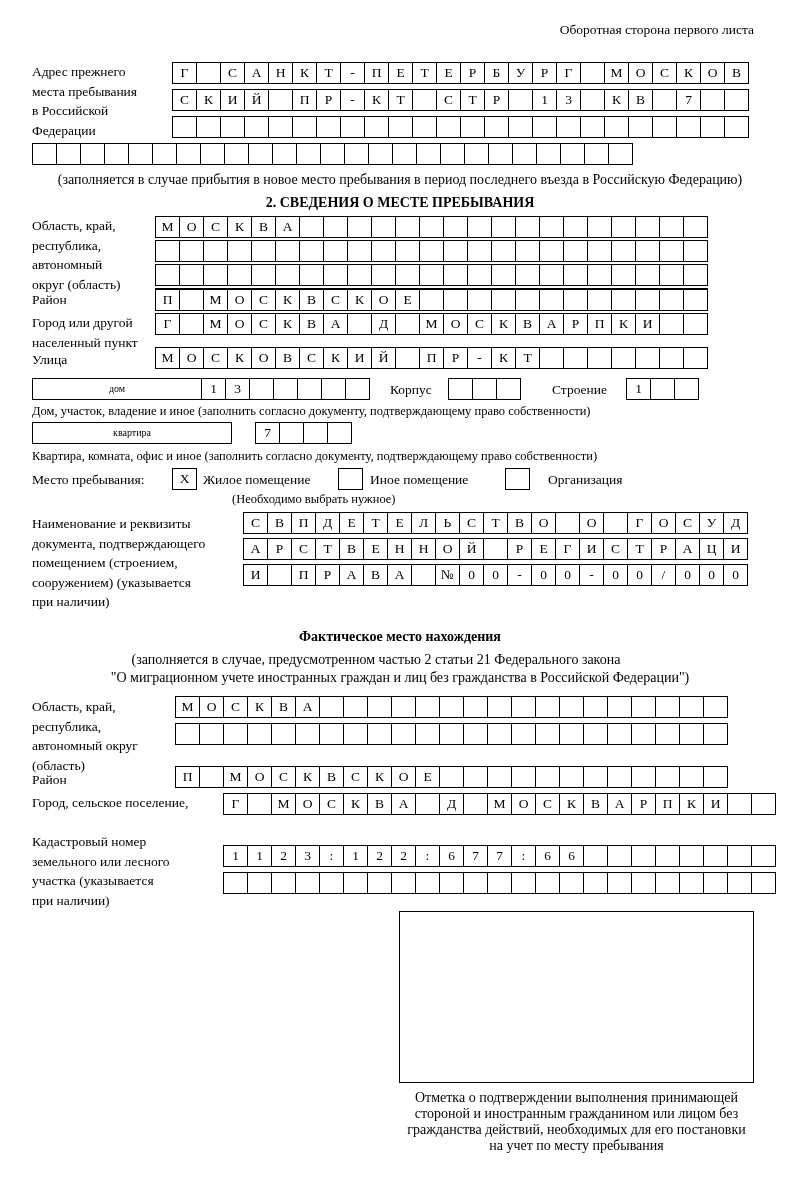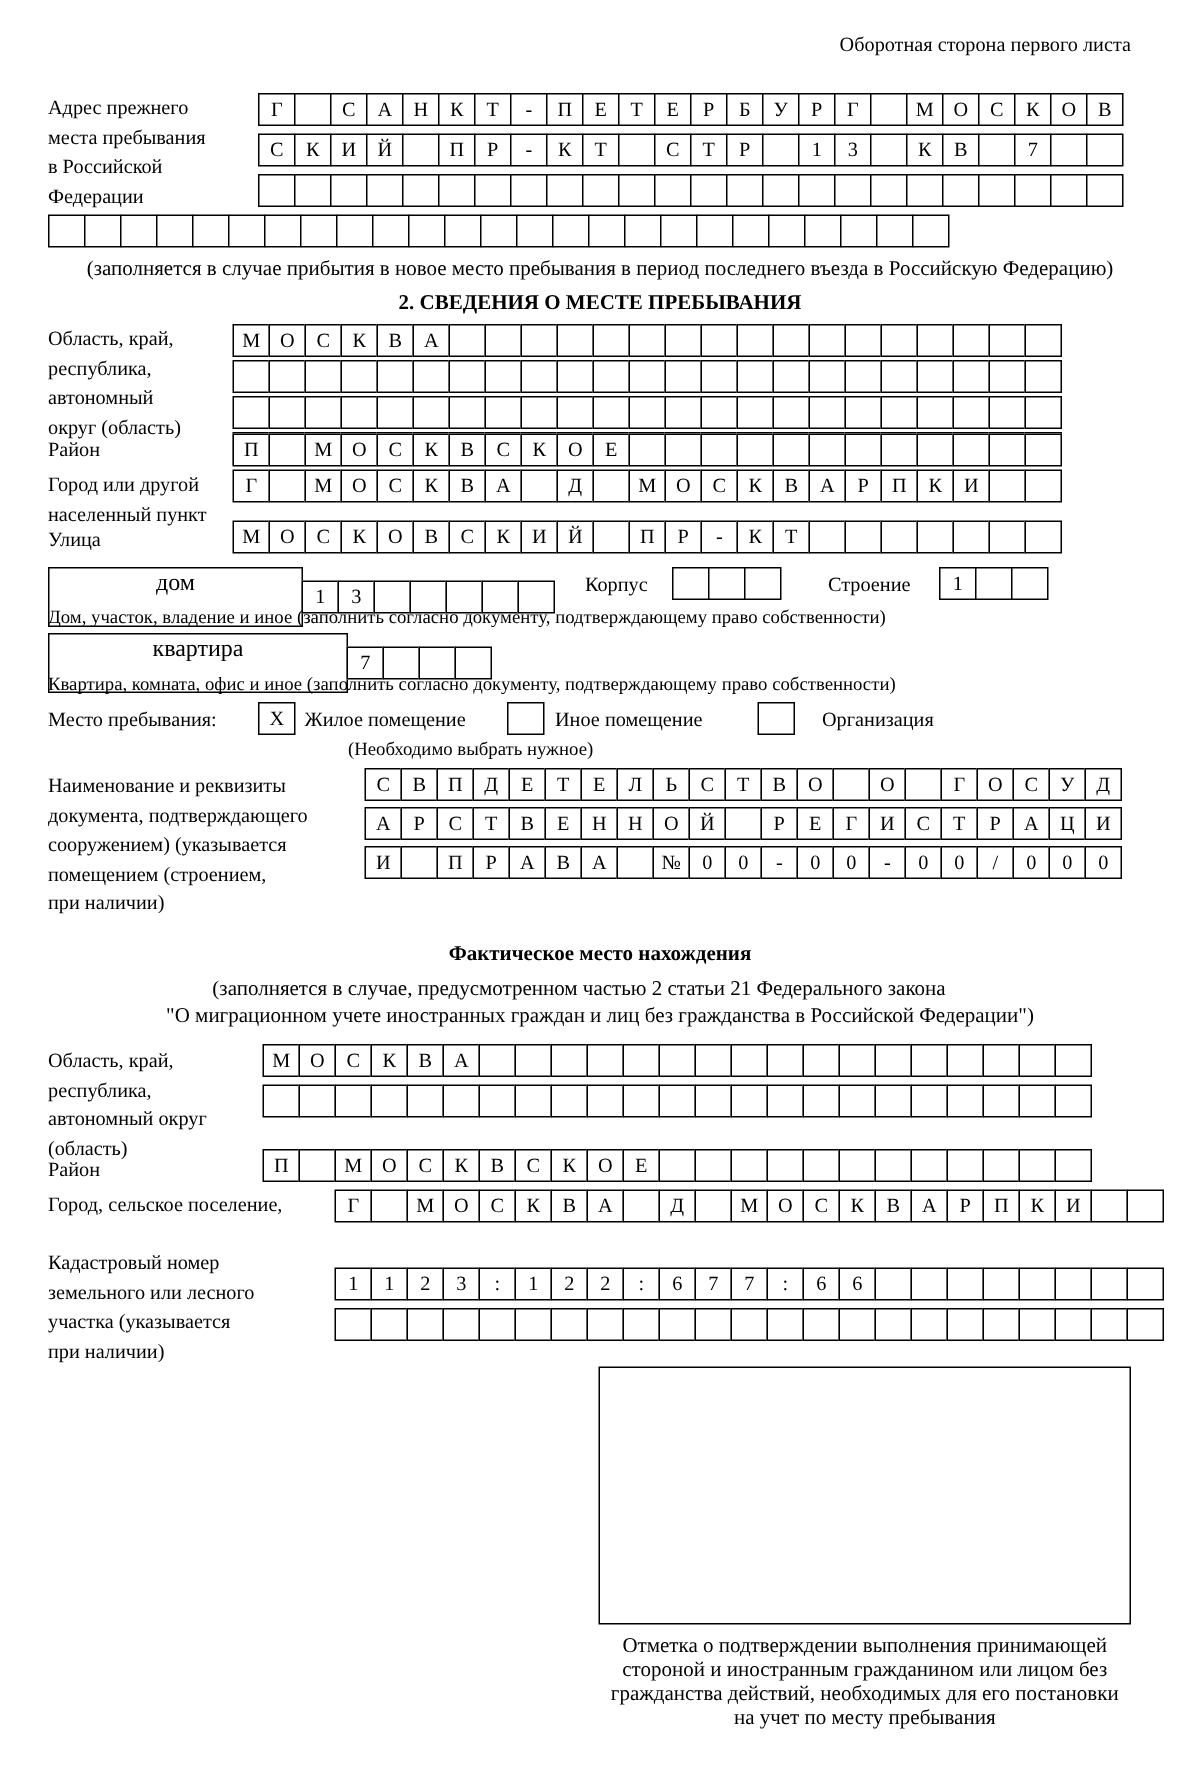--- a/index.html
+++ b/index.html
@@ -54,23 +54,23 @@
     position: absolute;
     text-align: center;
     font-size: 13.5px;
     line-height: 17px;
   }
   .bold {
     font-weight: bold;
   }
   .boxlabel {
     border: 1px solid #000;
-    height: 40px;
+    height: 22px;
     box-sizing: border-box;
-    font-size: 16px;
+    font-size: 10px;
     line-height: 20px;
     text-align: center;
     margin-right: -1px;
   }
   .bigbox {
     position: absolute;
     border: 1px solid #000;
     box-sizing: border-box;
   }
   .small {
@@ -444,21 +444,21 @@
   <div class="row" style="left:626px; top:378px;">
       <div class="cells" id="sr0">
         <div class="cell">1</div>
         <div class="cell"></div>
         <div class="cell"></div>
       </div>
     </div>
 
   <div class="lbl-block small" style="left:32px; top:402px;">Дом, участок, владение и иное (заполнить согласно документу, подтверждающему право собственности)</div>
 
-  <div class="row" style="left:32px; top:422px;">
+  <div class="row" style="left:32px; top:422px;gap:24px;">
     <div class="boxlabel" style="width:200px;">квартира</div>
     <div class="cells" id="fl0">
         <div class="cell">7</div>
         <div class="cell"></div>
         <div class="cell"></div>
         <div class="cell"></div>
       </div>
   </div>
   <div class="lbl-block small" style="left:32px; top:447px;">Квартира, комната, офис и иное (заполнить согласно документу, подтверждающему право собственности)</div>
 
@@ -467,22 +467,22 @@
   <div class="lbl-block" style="left:203px; top:470px;">Жилое помещение</div>
   <div class="cell" style="position:absolute; left:338px; top:468px;"></div>
   <div class="lbl-block" style="left:370px; top:470px;">Иное помещение</div>
   <div class="cell" style="position:absolute; left:505px; top:468px;"></div>
   <div class="lbl-block" style="left:548px; top:470px;">Организация</div>
   <div class="lbl-block small" style="left:232px; top:490px;text-align:right;">(Необходимо выбрать нужное)</div>
 
   <div class="lbl-block" style="left:32px; top:514px; width:210px;">
     <div>Наименование и реквизиты</div>
     <div>документа, подтверждающего</div>
+    <div>помещением (строением,</div>
     <div>сооружением) (указывается</div>
-    <div>помещением (строением,</div>
     <div>при наличии)</div>
   </div>
   <div class="row" style="left:243px; top:512px;">
       <div class="cells" id="dc0">
         <div class="cell">С</div>
         <div class="cell">В</div>
         <div class="cell">П</div>
         <div class="cell">Д</div>
         <div class="cell">Е</div>
         <div class="cell">Т</div>
@@ -548,21 +548,21 @@
         <div class="cell">0</div>
         <div class="cell">0</div>
         <div class="cell">/</div>
         <div class="cell">0</div>
         <div class="cell">0</div>
         <div class="cell">0</div>
       </div>
     </div>
 
   <div class="center bold" style="left:0; top:628px; width:800px; font-size:14px;">Фактическое место нахождения</div>
-  <div class="cap" style="left:0; top:652px; width:752px;padding-left:10px;">(заполняется в случае, предусмотренном частью 2 статьи 21 Федерального закона</div>
+  <div class="cap" style="left:0; top:652px; width:752px;">(заполняется в случае, предусмотренном частью 2 статьи 21 Федерального закона</div>
   <div class="cap" style="left:0; top:670px; width:800px;">"О миграционном учете иностранных граждан и лиц без гражданства в Российской Федерации")</div>
 
   <div class="lbl-block" style="left:32px; top:697px; width:150px;">
     <div>Область, край,</div>
     <div>республика,</div>
     <div>автономный округ</div>
     <div>(область)</div>
   </div>
   <div class="row" style="left:175px; top:696px;">
       <div class="cells" id="ar0">

